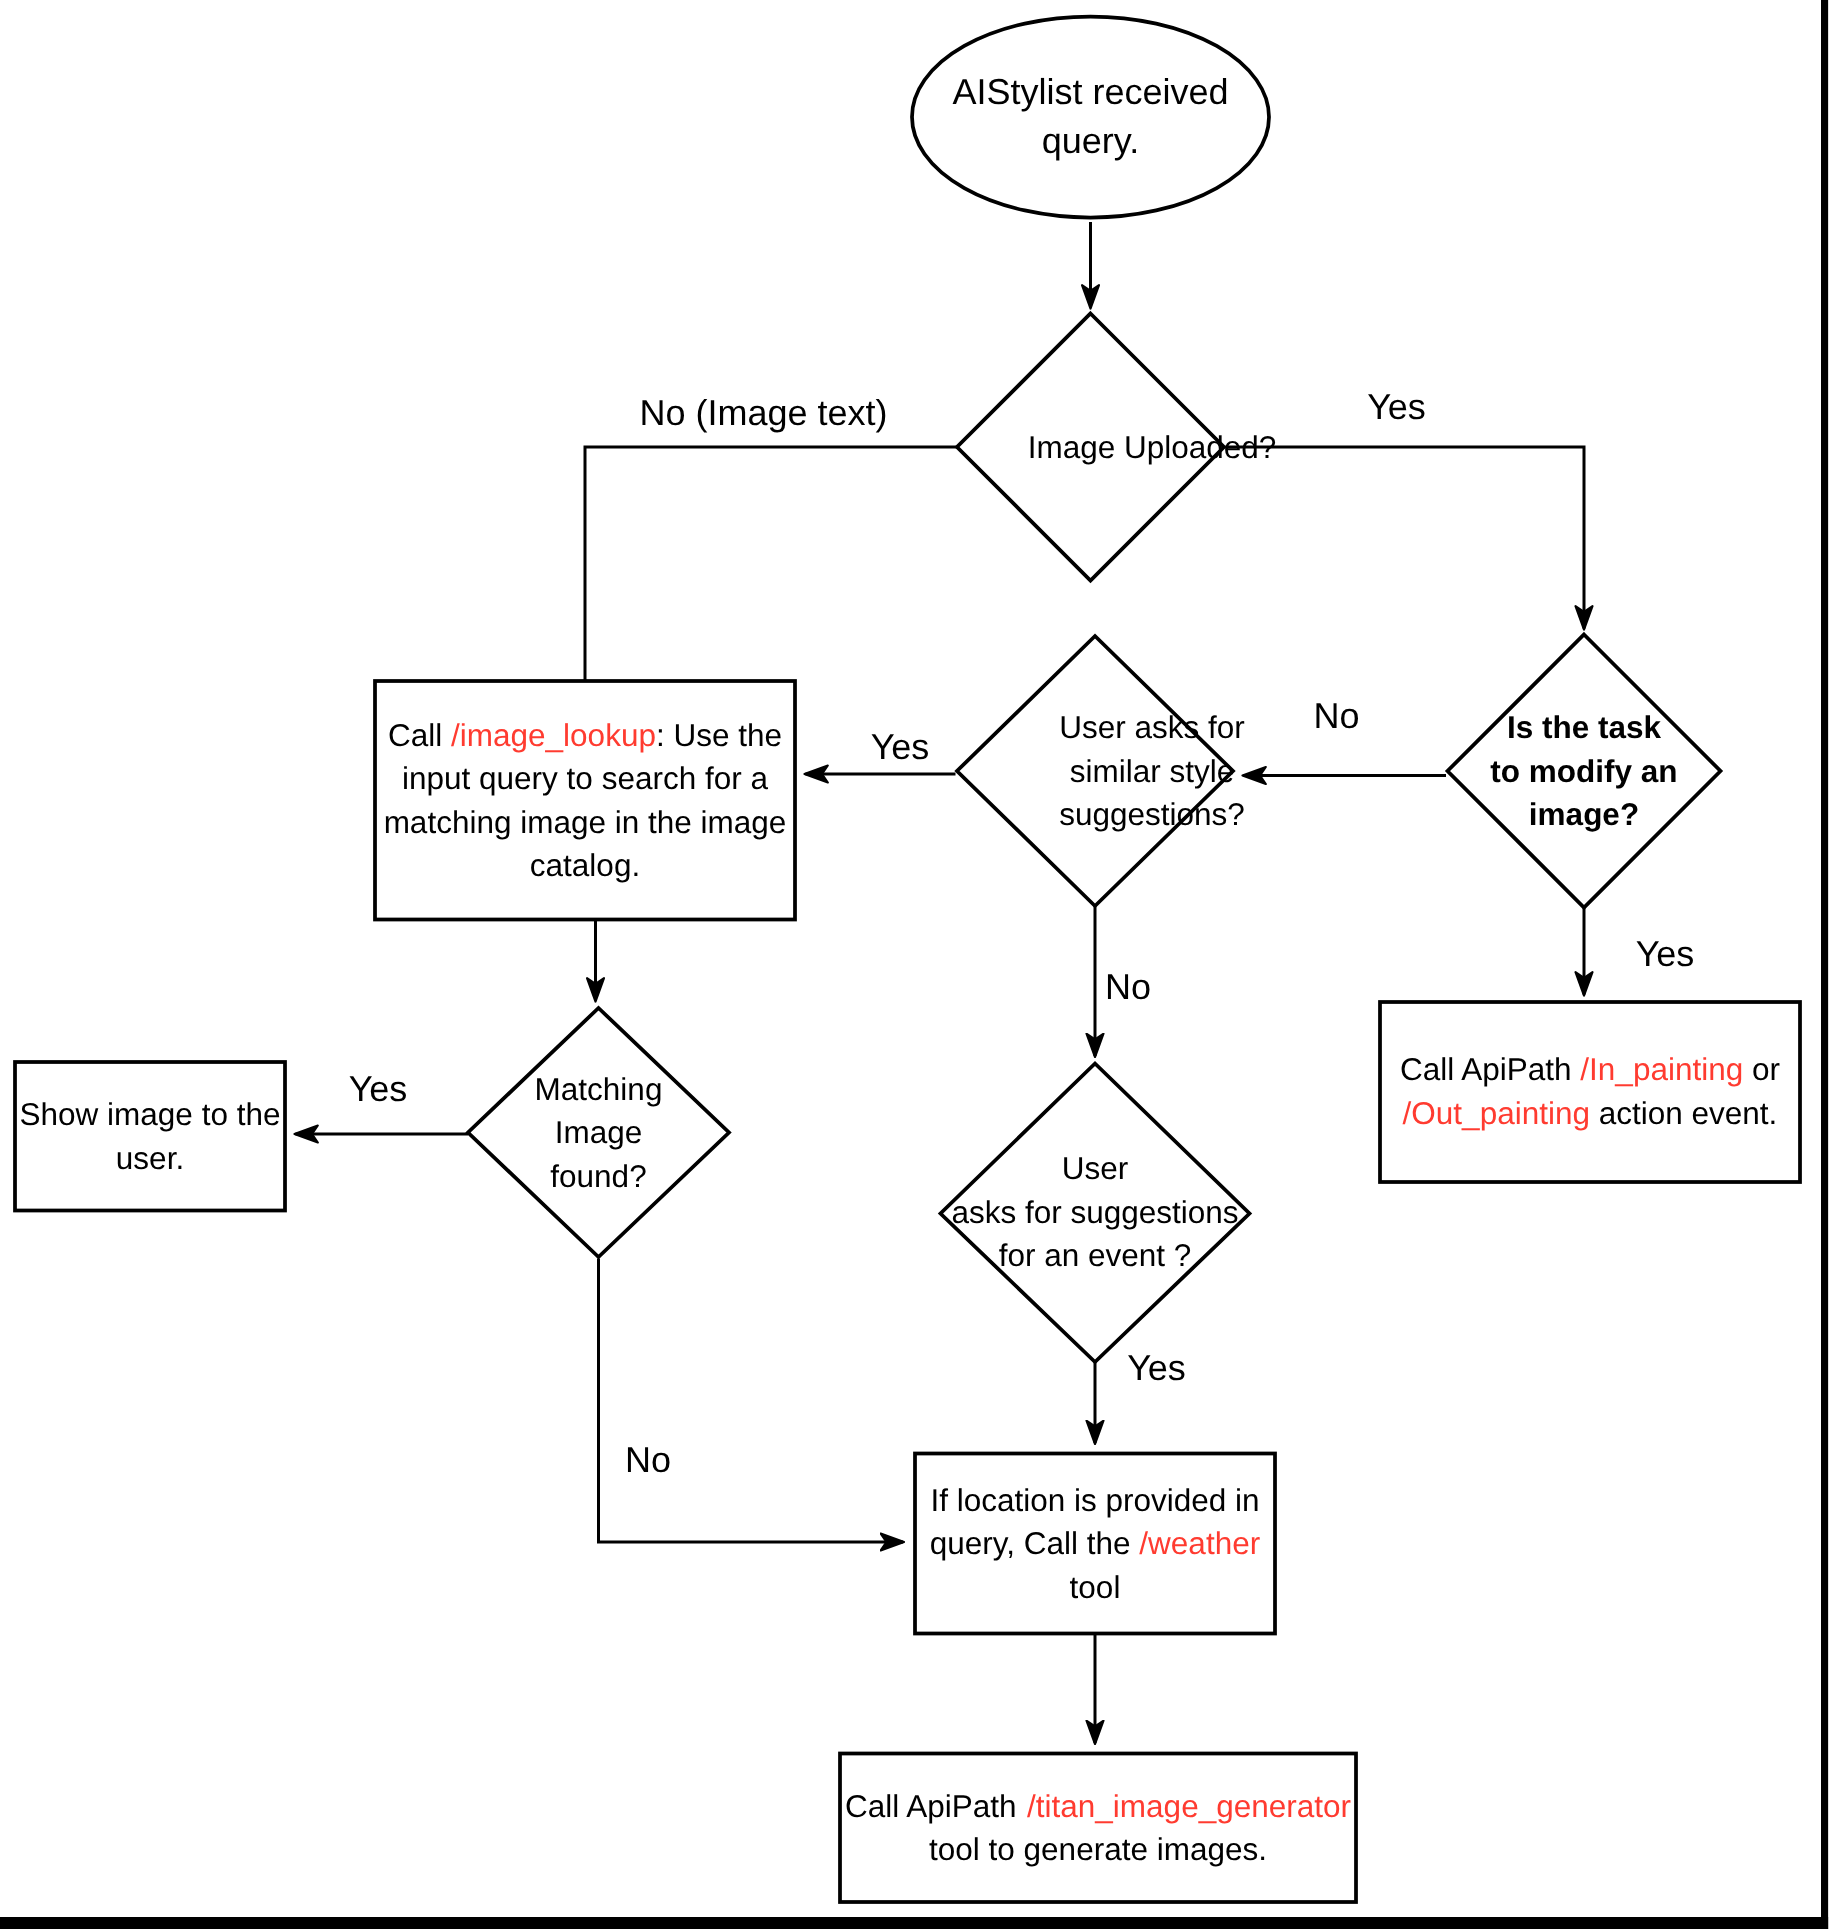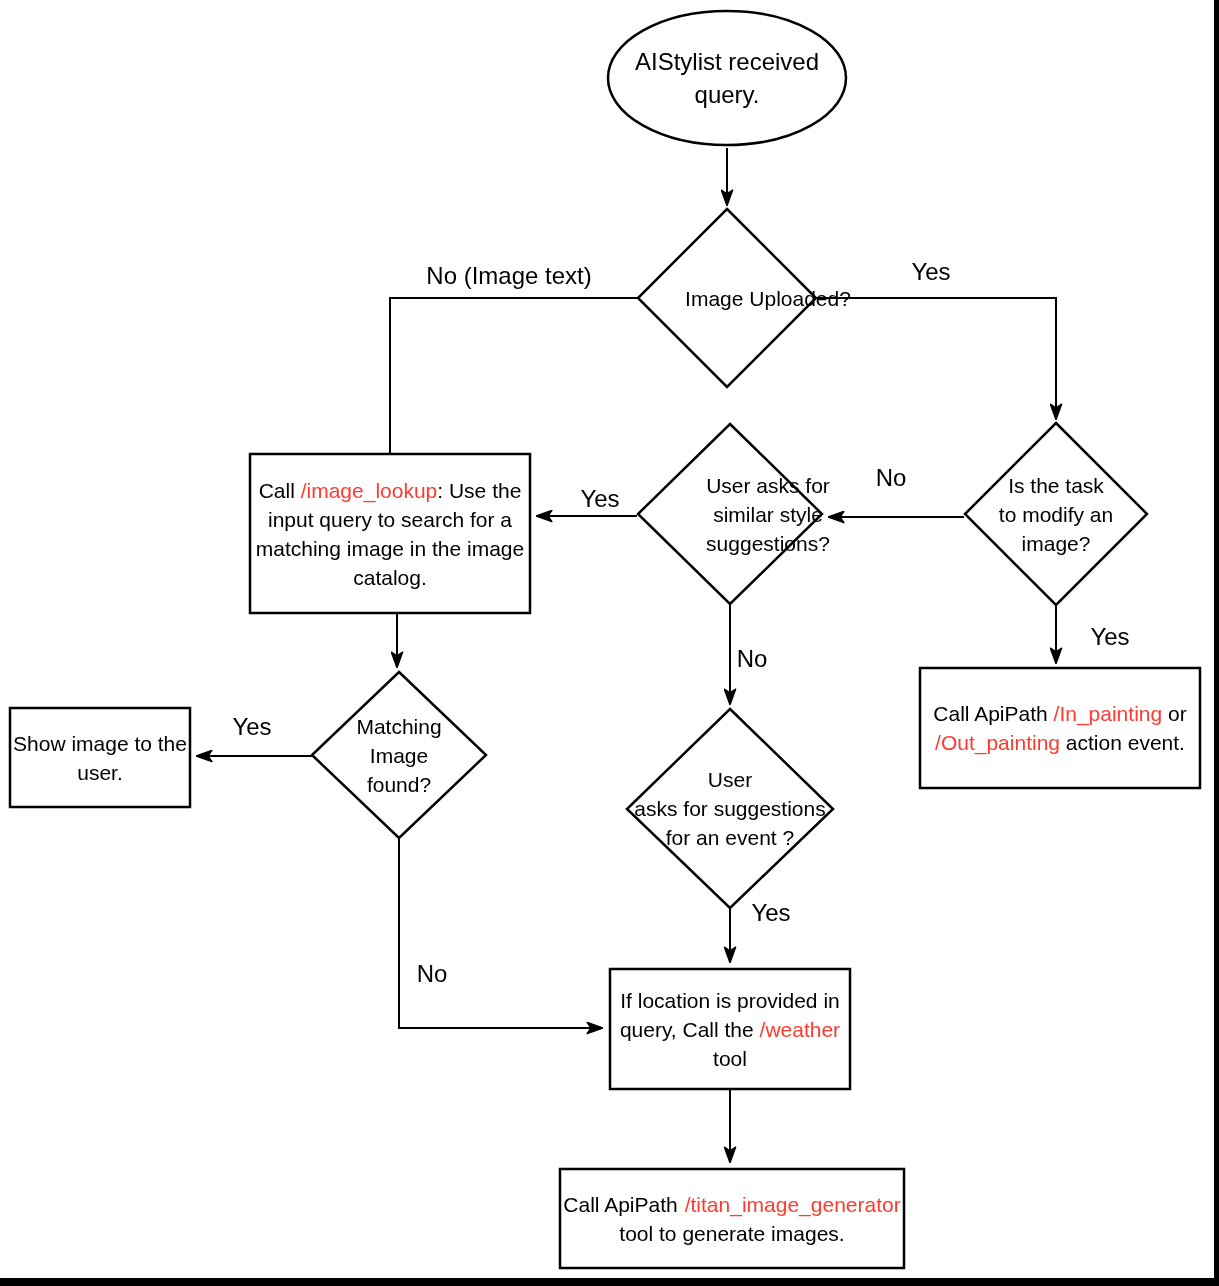--- a/index.html
+++ b/index.html
@@ -85,21 +85,21 @@
 
   <div class="node-text big" style="left:607px; top:12px; width:240px; height:132px;">
     <span class="tl">AIStylist received</span>
     <span class="tl">query.</span>
   </div>
 
   <div class="node-text" style="left:640px; top:210px; width:176px; height:176px;margin-left:40px;">
     <span class="tl">Image Uploaded?</span>
   </div>
 
-  <div class="node-text" style="left:966px; top:424px; width:180px; height:180px;">
+  <div class="node-text" style="left:966px; top:424px; width:180px; height:180px;font-weight:bold;">
     <span class="tl">Is the task</span>
     <span class="tl">to modify an</span>
     <span class="tl">image?</span>
   </div>
 
   <div class="node-text" style="left:677px; top:425px; width:182px; height:178px;">
     <span class="tl">User asks for</span>
     <span class="tl">similar style</span>
     <span class="tl">suggestions?</span>
   </div>

